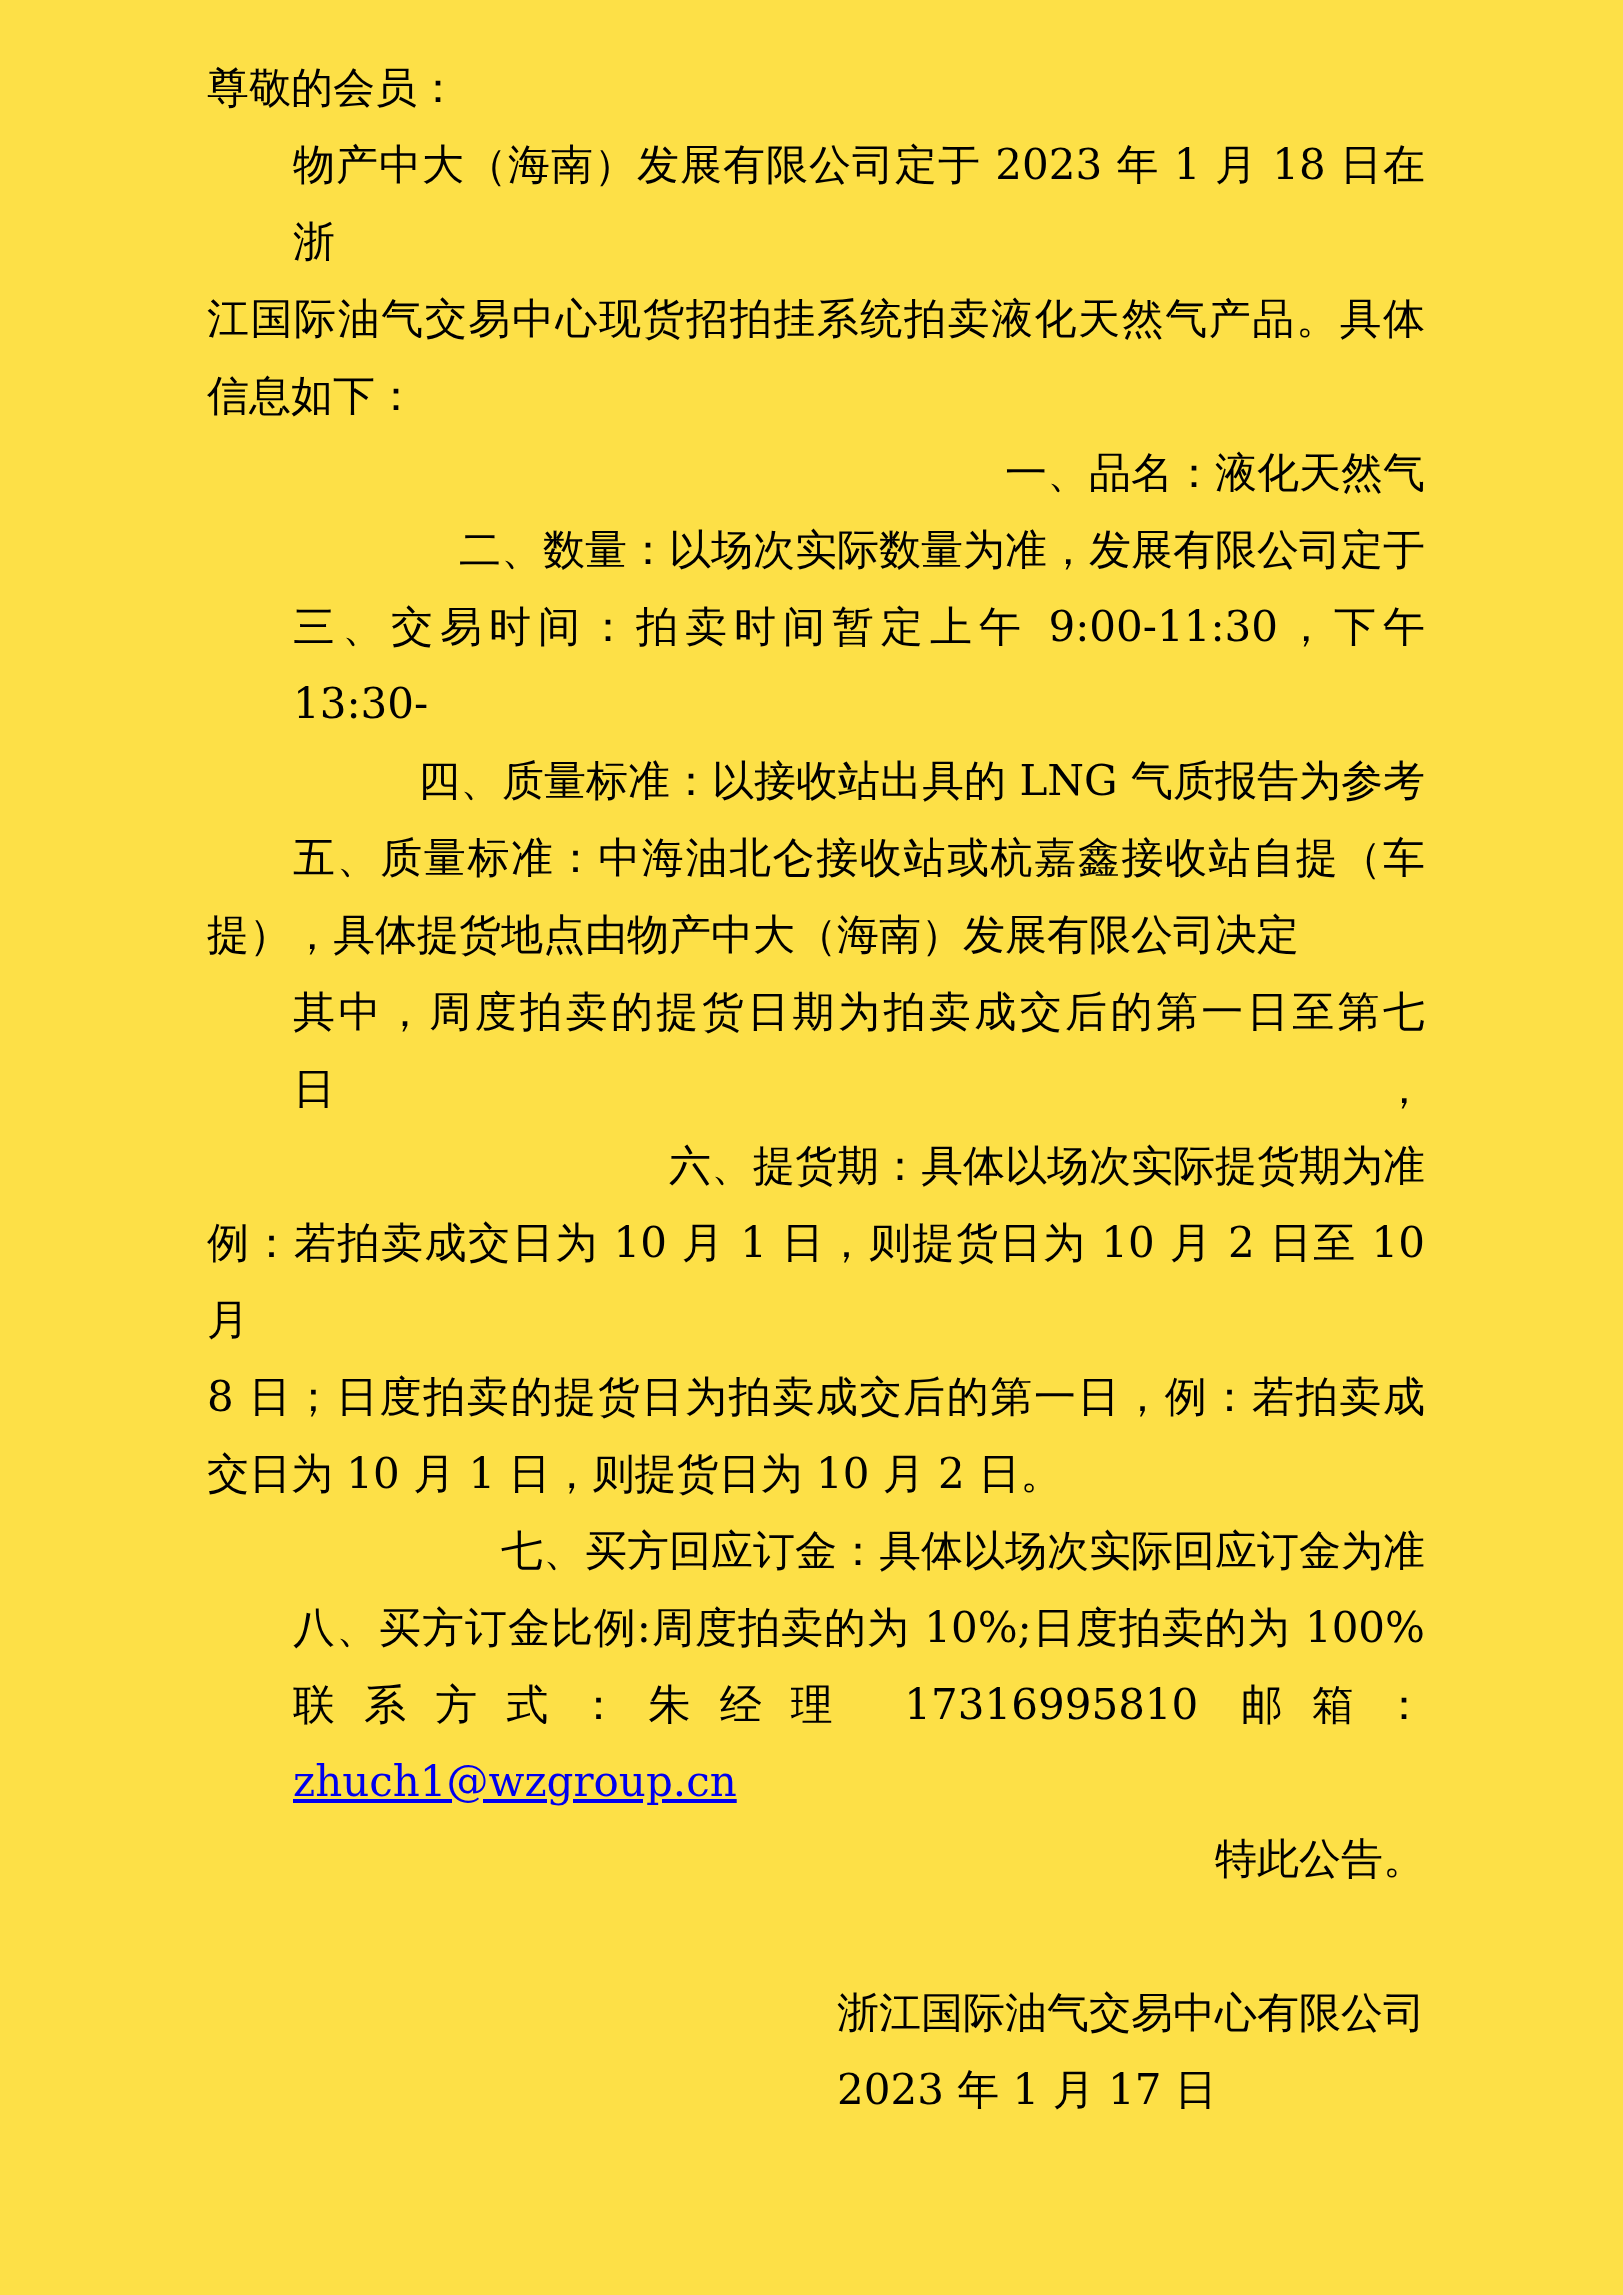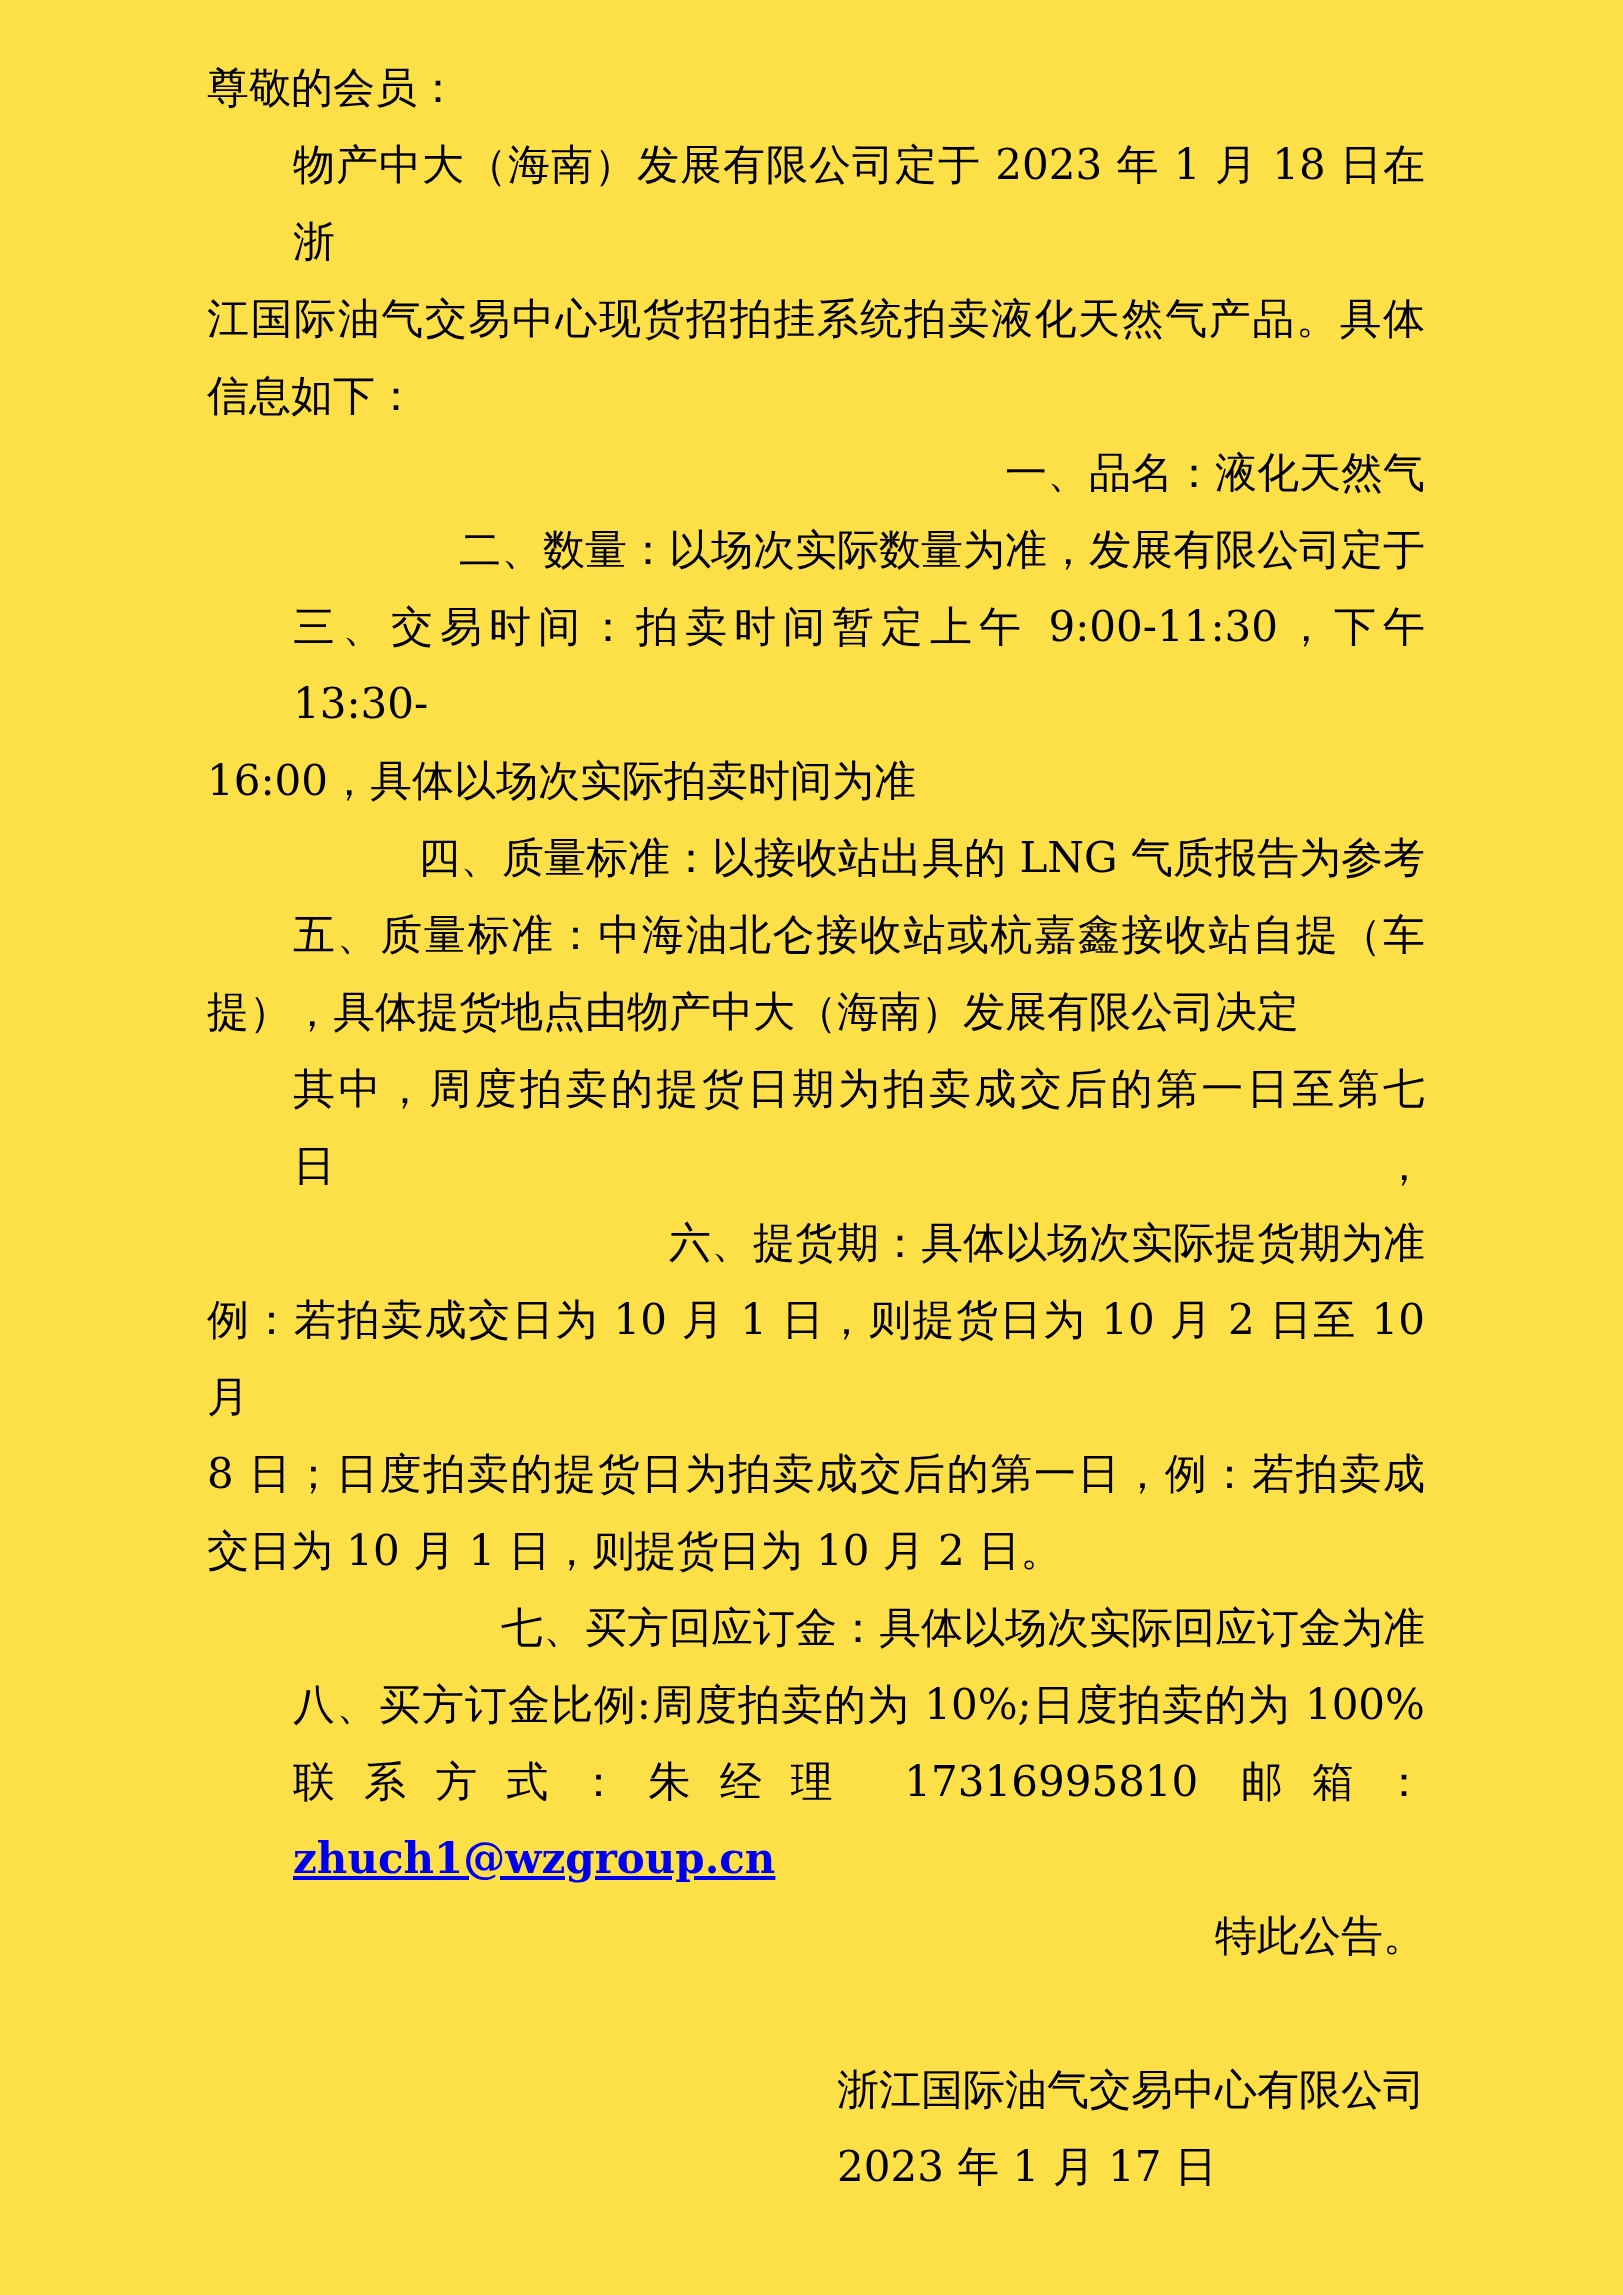--- a/index.html
+++ b/index.html
@@ -36,21 +36,20 @@
   }
   
   .just {
     text-align: justify;
     text-align-last: justify;
   }
   .email {
     color: #0000ee;
     text-decoration: underline;
     cursor: pointer;
-    font-weight: bold;
   }
   .spacer {
     height: 77px;
   }
   .sig-block {
     margin-left: auto;
     width: -moz-fit-content;
     width: fit-content;
     text-align: left;
   }
@@ -69,21 +68,20 @@
 
     <div class="ln">尊敬的会员：</div>
 
     <div class="ln ind just">物产中大（海南）发展有限公司定于 2023 年 1 月 18 日在浙</div>
     <div class="ln just">江国际油气交易中心现货招拍挂系统拍卖液化天然气产品。具体</div>
     <div class="ln">信息如下：</div>
 
     <div class="ln ind">一、品名：液化天然气</div>
     <div class="ln ind">二、数量：以场次实际数量为准，发展有限公司定于</div>
     <div class="ln ind just">三、交易时间：拍卖时间暂定上午 9:00-11:30，下午 13:30-</div>
-    <div class="ln">16:00，具体以场次实际拍卖时间为准</div>
     <div class="ln ind">四、质量标准：以接收站出具的 LNG 气质报告为参考</div>
     <div class="ln ind just">五、质量标准：中海油北仑接收站或杭嘉鑫接收站自提（车</div>
     <div class="ln">提），具体提货地点由物产中大（海南）发展有限公司决定</div>
     <div class="ln ind just">其中，周度拍卖的提货日期为拍卖成交后的第一日至第七日，</div>
     <div class="ln ind">六、提货期：具体以场次实际提货期为准</div>
     <div class="ln just">例：若拍卖成交日为 10 月 1 日，则提货日为 10 月 2 日至 10 月</div>
     <div class="ln just">8 日；日度拍卖的提货日为拍卖成交后的第一日，例：若拍卖成</div>
     <div class="ln">交日为 10 月 1 日，则提货日为 10 月 2 日。</div>
     <div class="ln ind">七、买方回应订金：具体以场次实际回应订金为准</div>
     <div class="ln ind just">八、买方订金比例:周度拍卖的为 10%;日度拍卖的为 100%</div>

